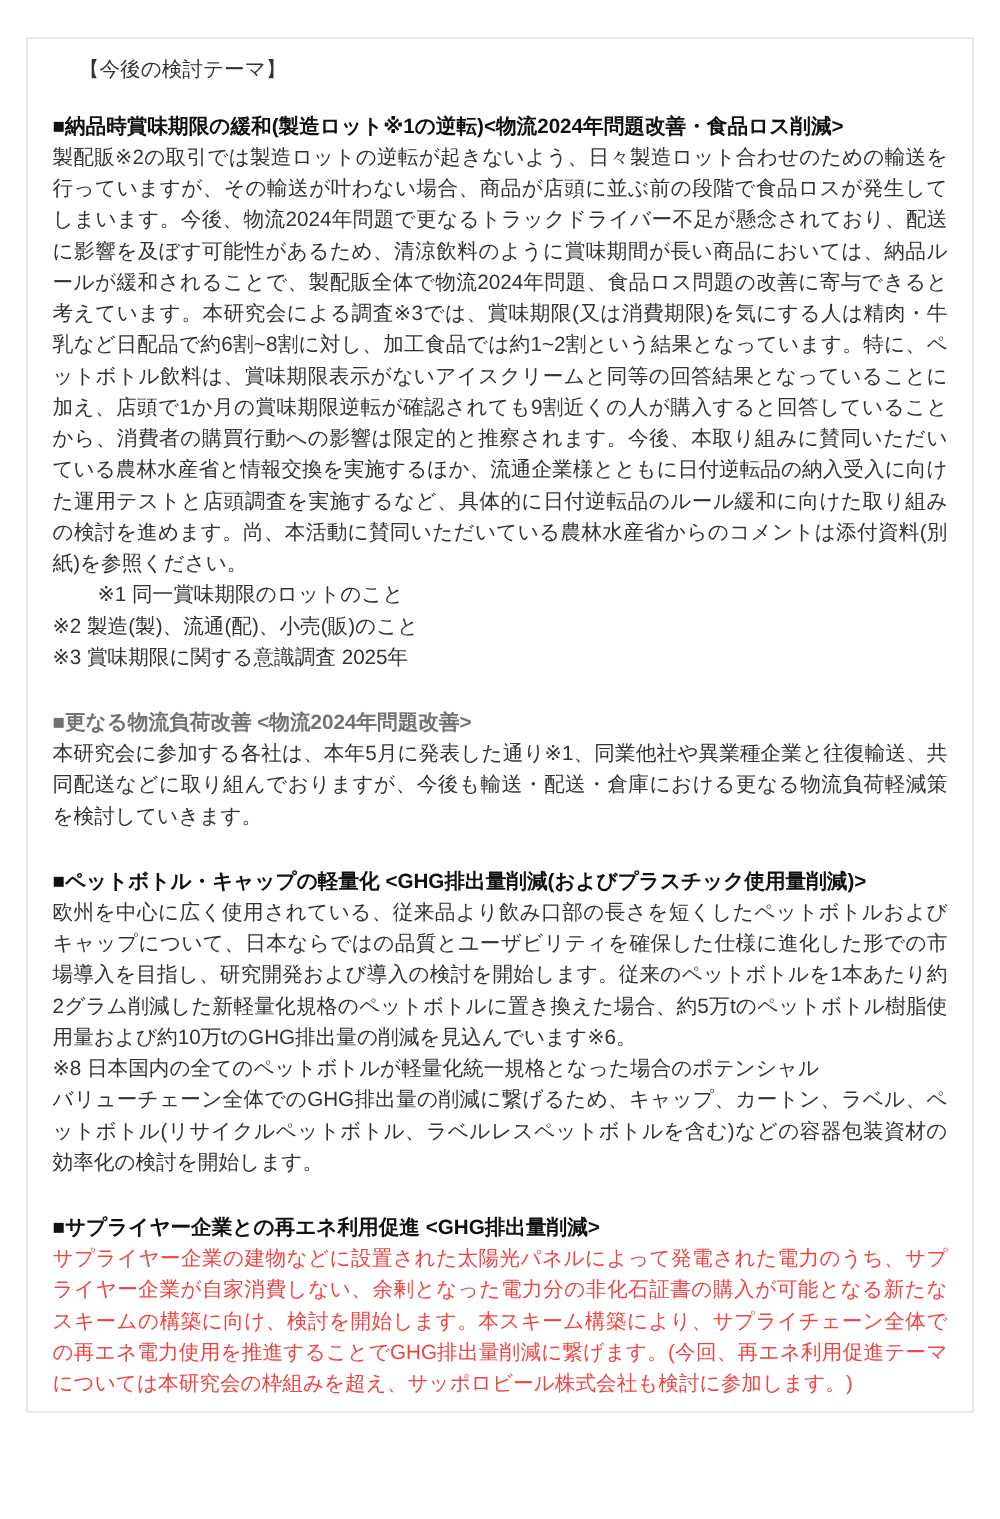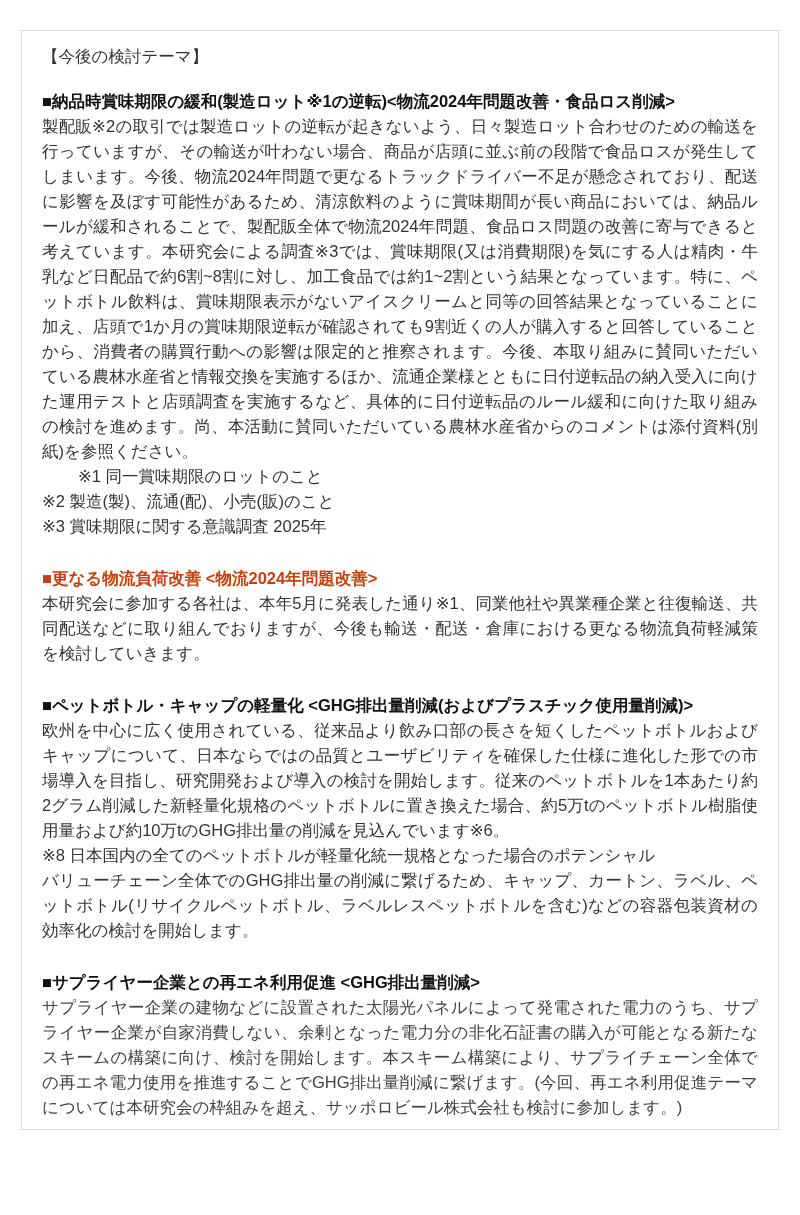--- a/index.html
+++ b/index.html
@@ -21,20 +21,21 @@
     width: 758px;
     background: #ffffff;
     border: 1px solid #dcdcdc;
     padding: 13px 20px 9px 20px;
   }
   .intro {
     font-size: 16.5px;
     line-height: 25px;
     color: #333333;
     font-weight: normal;
+    margin-left: 21px;
   }
   .section-heading {
     font-size: 16.5px;
     line-height: 25px;
     color: #111111;
     font-weight: bold;
     margin-top: 27px;
   }
   section.first .section-heading {
     margin-top: 20px;
@@ -57,33 +58,33 @@
 
     <section class="first">
       <h2 class="section-heading" style="color: rgb(17, 17, 17);">■納品時賞味期限の緩和(製造ロット※1の逆転)&lt;物流2024年問題改善・食品ロス削減&gt;</h2>
       <p class="section-body" style="color: rgb(51, 51, 51);">製配販※2の取引では製造ロットの逆転が起きないよう、日々製造ロット合わせのための輸送を行っていますが、その輸送が叶わない場合、商品が店頭に並ぶ前の段階で食品ロスが発生してしまいます。今後、物流2024年問題で更なるトラックドライバー不足が懸念されており、配送に影響を及ぼす可能性があるため、清涼飲料のように賞味期間が長い商品においては、納品ルールが緩和されることで、製配販全体で物流2024年問題、食品ロス問題の改善に寄与できると考えています。本研究会による調査※3では、賞味期限(又は消費期限)を気にする人は精肉・牛乳など日配品で約6割~8割に対し、加工食品では約1~2割という結果となっています。特に、ペットボトル飲料は、賞味期限表示がないアイスクリームと同等の回答結果となっていることに加え、店頭で1か月の賞味期限逆転が確認されても9割近くの人が購入すると回答していることから、消費者の購買行動への影響は限定的と推察されます。今後、本取り組みに賛同いただいている農林水産省と情報交換を実施するほか、流通企業様とともに日付逆転品の納入受入に向けた運用テストと店頭調査を実施するなど、具体的に日付逆転品のルール緩和に向けた取り組みの検討を進めます。尚、本活動に賛同いただいている農林水産省からのコメントは添付資料(別紙)を参照ください。</p>
       <p class="footnote" style="color: rgb(51, 51, 51); margin-left: 36px;">※1 同一賞味期限のロットのこと</p>
       <p class="footnote" style="color: rgb(51, 51, 51);">※2 製造(製)、流通(配)、小売(販)のこと</p>
       <p class="footnote" style="color: rgb(51, 51, 51);">※3 賞味期限に関する意識調査 2025年</p>
     </section>
 
     <section>
-      <h2 class="section-heading" style="color: #c2410c;">■更なる物流負荷改善 &lt;物流2024年問題改善&gt;</h2>
+      <h2 class="section-heading" style="color: #737373;">■更なる物流負荷改善 &lt;物流2024年問題改善&gt;</h2>
       <p class="section-body" style="color: rgb(51, 51, 51);">本研究会に参加する各社は、本年5月に発表した通り※1、同業他社や異業種企業と往復輸送、共同配送などに取り組んでおりますが、今後も輸送・配送・倉庫における更なる物流負荷軽減策を検討していきます。</p>
     </section>
 
     <section>
       <h2 class="section-heading" style="color: rgb(17, 17, 17);">■ペットボトル・キャップの軽量化 &lt;GHG排出量削減(およびプラスチック使用量削減)&gt;</h2>
       <p class="section-body" style="color: rgb(51, 51, 51);">欧州を中心に広く使用されている、従来品より飲み口部の長さを短くしたペットボトルおよびキャップについて、日本ならではの品質とユーザビリティを確保した仕様に進化した形での市場導入を目指し、研究開発および導入の検討を開始します。従来のペットボトルを1本あたり約2グラム削減した新軽量化規格のペットボトルに置き換えた場合、約5万tのペットボトル樹脂使用量および約10万tのGHG排出量の削減を見込んでいます※6。</p>
       <p class="footnote" style="color: rgb(51, 51, 51);">※8 日本国内の全てのペットボトルが軽量化統一規格となった場合のポテンシャル</p>
     </section>
 
     <section>
       <p class="section-body" style="color: rgb(51, 51, 51);">バリューチェーン全体でのGHG排出量の削減に繋げるため、キャップ、カートン、ラベル、ペットボトル(リサイクルペットボトル、ラベルレスペットボトルを含む)などの容器包装資材の効率化の検討を開始します。</p>
     </section>
 
     <section>
       <h2 class="section-heading" style="color: rgb(17, 17, 17);">■サプライヤー企業との再エネ利用促進 &lt;GHG排出量削減&gt;</h2>
-      <p class="section-body" style="color: #404040;">サプライヤー企業の建物などに設置された太陽光パネルによって発電された電力のうち、サプライヤー企業が自家消費しない、余剰となった電力分の非化石証書の購入が可能となる新たなスキームの構築に向け、検討を開始します。本スキーム構築により、サプライチェーン全体での再エネ電力使用を推進することでGHG排出量削減に繋げます。(今回、再エネ利用促進テーマについては本研究会の枠組みを超え、サッポロビール株式会社も検討に参加します。)</p>
+      <p class="section-body" style="color: #ef4444;">サプライヤー企業の建物などに設置された太陽光パネルによって発電された電力のうち、サプライヤー企業が自家消費しない、余剰となった電力分の非化石証書の購入が可能となる新たなスキームの構築に向け、検討を開始します。本スキーム構築により、サプライチェーン全体での再エネ電力使用を推進することでGHG排出量削減に繋げます。(今回、再エネ利用促進テーマについては本研究会の枠組みを超え、サッポロビール株式会社も検討に参加します。)</p>
     </section>
 
   </div>
 </div>
 
 </body></html>

